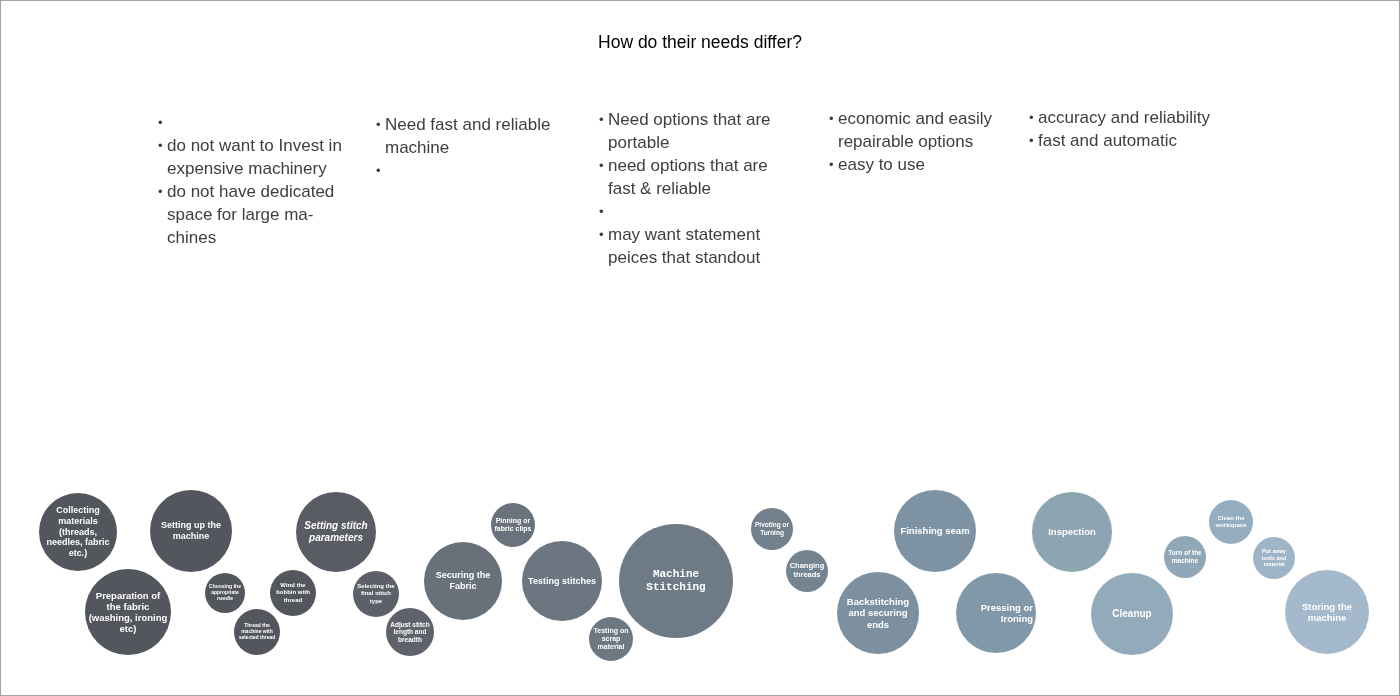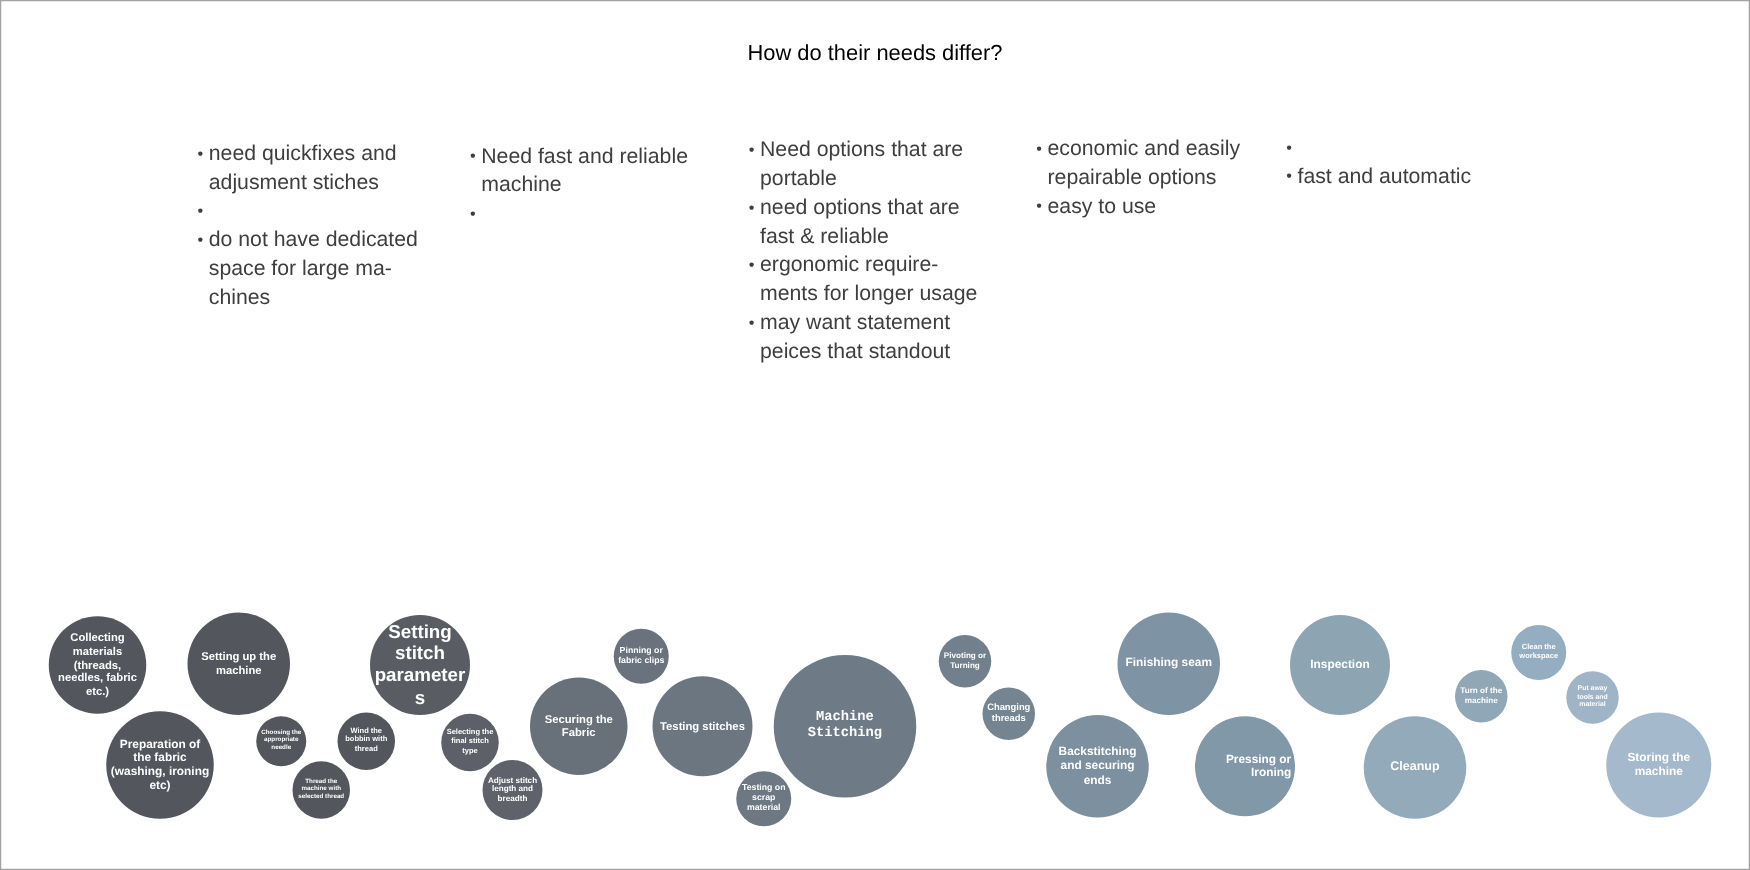--- a/index.html
+++ b/index.html
@@ -65,25 +65,25 @@
 </head>
 <body>
 
 <div class="canvas">
   <div class="section-title needs-title">How do their needs differ?</div>
 
   <div id="needs-columns">
       <div class="needs-col">
         <div class="need-item">
           <span class="need-bullet">•</span>
-          <span class="need-text">need quickfixes and
-adjusment stiches</span>
-        </div>
-        <div class="need-item">
-          <span class="need-bullet">•</span>
+        </div>
+        <div class="need-item">
+          <span class="need-bullet">•</span>
+          <span class="need-text">do not want to Invest in
+expensive machinery</span>
         </div>
         <div class="need-item">
           <span class="need-bullet">•</span>
           <span class="need-text">do not have dedicated
 space for large ma-
 chines</span>
         </div>
       </div>
       <div class="needs-col">
         <div class="need-item">
@@ -101,22 +101,20 @@
           <span class="need-text">Need options that are
 portable</span>
         </div>
         <div class="need-item">
           <span class="need-bullet">•</span>
           <span class="need-text">need options that are
 fast &amp; reliable</span>
         </div>
         <div class="need-item">
           <span class="need-bullet">•</span>
-          <span class="need-text">ergonomic require-
-ments for longer usage</span>
         </div>
         <div class="need-item">
           <span class="need-bullet">•</span>
           <span class="need-text">may want statement
 peices that standout</span>
         </div>
       </div>
       <div class="needs-col">
         <div class="need-item">
           <span class="need-bullet">•</span>
@@ -124,20 +122,21 @@
 repairable options</span>
         </div>
         <div class="need-item">
           <span class="need-bullet">•</span>
           <span class="need-text">easy to use</span>
         </div>
       </div>
       <div class="needs-col">
         <div class="need-item">
           <span class="need-bullet">•</span>
+          <span class="need-text">accuracy and reliability</span>
         </div>
         <div class="need-item">
           <span class="need-bullet">•</span>
           <span class="need-text">fast and automatic</span>
         </div>
       </div>
     </div>
 
 
   <div id="activity-map">
@@ -146,21 +145,21 @@
       </div>
       <div class="bubble" style="left: 149px; top: 489px; width: 82px; height: 82px; background: rgb(84, 86, 94); font-size: 9px;">
         <span>Setting up the machine</span>
       </div>
       <div class="bubble" style="left: 84px; top: 568px; width: 86px; height: 86px; background: rgb(84, 86, 94); font-size: 9.5px;">
         <span>Preparation of the fabric (washing, ironing etc)</span>
       </div>
       <div class="bubble" style="left: 204px; top: 572px; width: 40px; height: 40px; background: rgb(84, 86, 94); font-size: 5px;">
         <span>Choosing the appropriate needle</span>
       </div>
-      <div class="bubble" style="left: 295px; top: 491px; width: 80px; height: 80px; background: rgb(90, 92, 100); font-size: 15px;">
+      <div class="bubble" style="left: 295px; top: 491px; width: 80px; height: 80px; background: rgb(90, 92, 100); font-size: 10px; font-style: italic;">
         <span>Setting stitch parameters</span>
       </div>
       <div class="bubble" style="left: 269px; top: 569px; width: 46px; height: 46px; background: rgb(84, 86, 94); font-size: 6px;">
         <span>Wind the bobbin with thread</span>
       </div>
       <div class="bubble" style="left: 233px; top: 608px; width: 46px; height: 46px; background: rgb(84, 86, 94); font-size: 5px;">
         <span>Thread the machine with selected thread</span>
       </div>
       <div class="bubble" style="left: 352px; top: 570px; width: 46px; height: 46px; background: rgb(93, 96, 104); font-size: 6px;">
         <span>Selecting the final stitch type</span>

